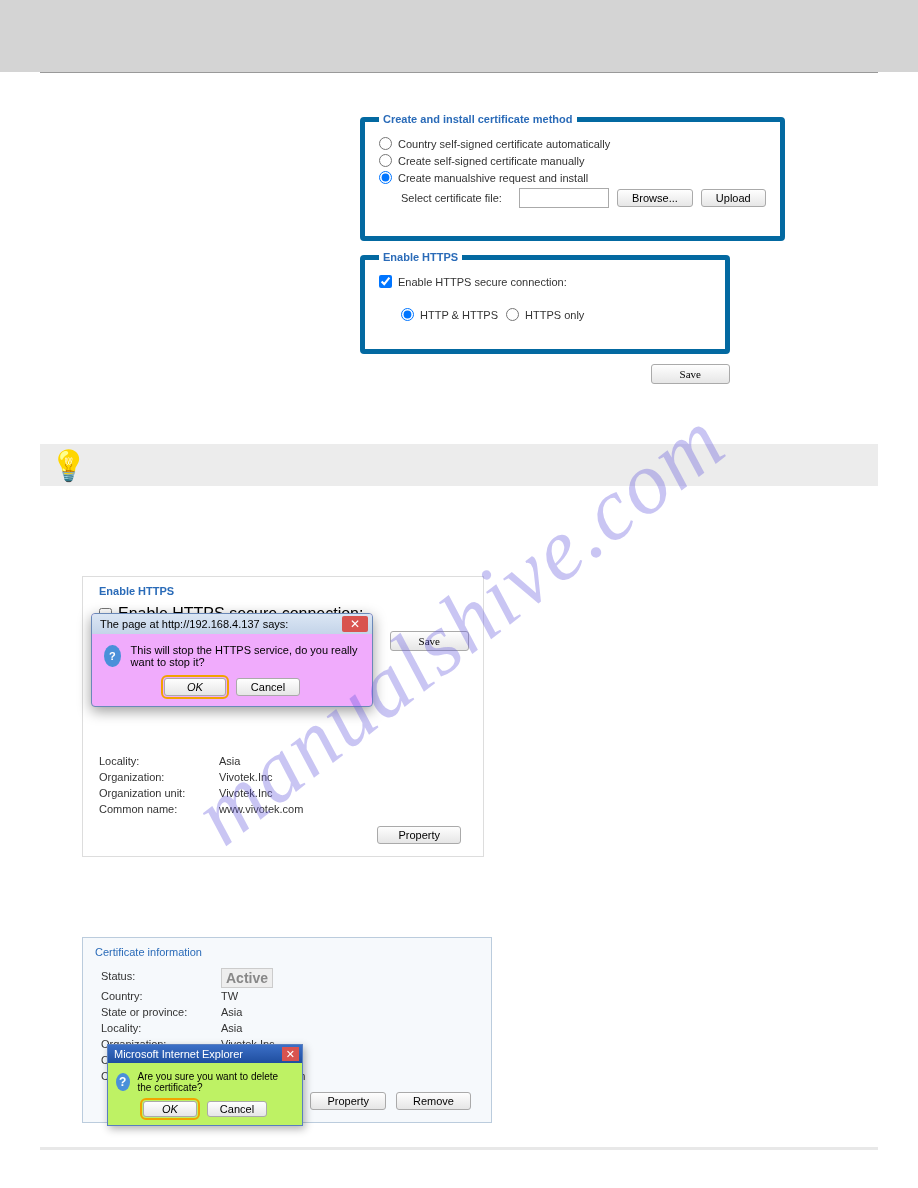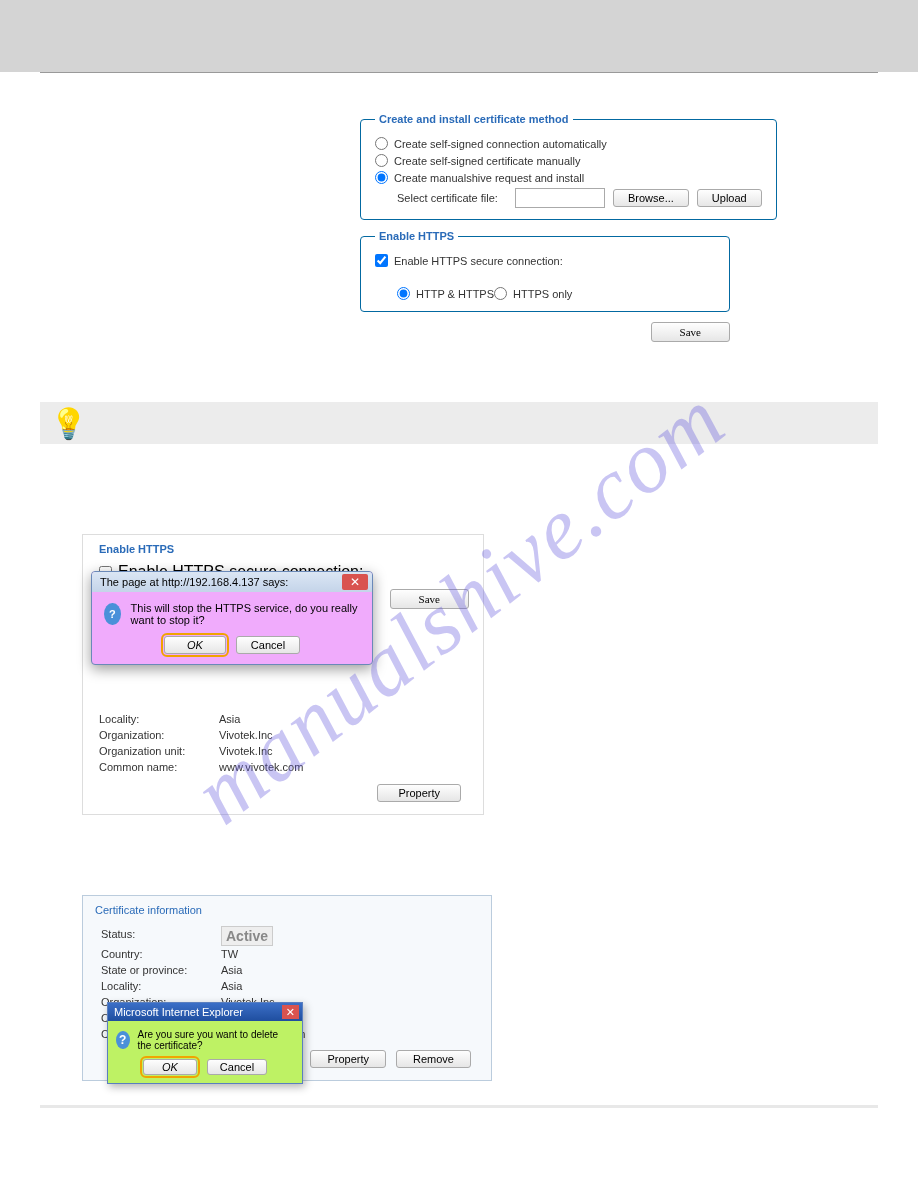--- a/index.html
+++ b/index.html
@@ -30,24 +30,24 @@
     font-size: 88px;
     font-family: Georgia, 'Times New Roman', serif;
     font-style: italic;
     color: rgba(100, 90, 220, 0.35);
     pointer-events: none;
     white-space: nowrap;
     z-index: 50;
     letter-spacing: 2px;
   }
   fieldset {
-    border: 1px solid #0369a1;
+    border: 5px solid #0369a1;
     border-radius: 4px;
     margin: 10px 0;
-    padding: 8px 14px 7px 14px;
+    padding: 8px 14px 24px 14px;
     font-size: 11px;
     color: #333;
     background: #fff;
   }
   legend {
     color: #2a6bb8;
     font-size: 11px;
     font-weight: bold;
     padding: 0 4px;
   }
@@ -170,21 +170,21 @@
     gap: 10px;
   }
   .highlight {
     outline: 2px solid #f0a400;
     outline-offset: 1px;
     font-style: italic;
   }
   .http-radios {
     margin-left: 22px;
     display: flex;
-    gap: 0;
+    gap: 8px;
     margin-top: 16px;
   }
   .shot3 {
     margin: 80px 0 0 42px;
     width: 384px;
     border: 1px solid #bcd;
     background: #f6f9fc;
     padding: 8px 12px 12px 12px;
     position: relative;
   }
@@ -252,21 +252,21 @@
 <hr class="hr-line">
 
 <div class="content">
   <div class="watermark">manualshive.com</div>
 
   <div class="section-top">
     <fieldset>
       <legend>Create and install certificate method</legend>
       <div class="radio-row">
         <input type="radio" name="cm" style="">
-        <span>Create self-signed connection automatically</span>
+        <span>Country self-signed certificate automatically</span>
       </div>
       <div class="radio-row">
         <input type="radio" name="cm" style="">
         <span>Create self-signed certificate manually</span>
       </div>
       <div class="radio-row">
         <input type="radio" name="cm" checked="" style="">
         <span>Create manualshive request and install</span>
       </div>
       <div class="form-row">

